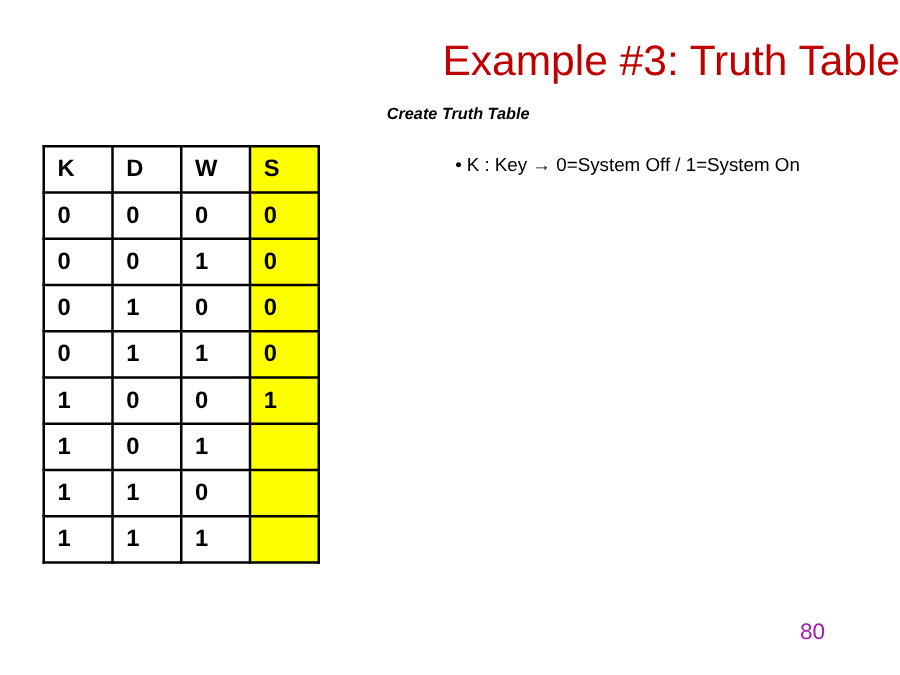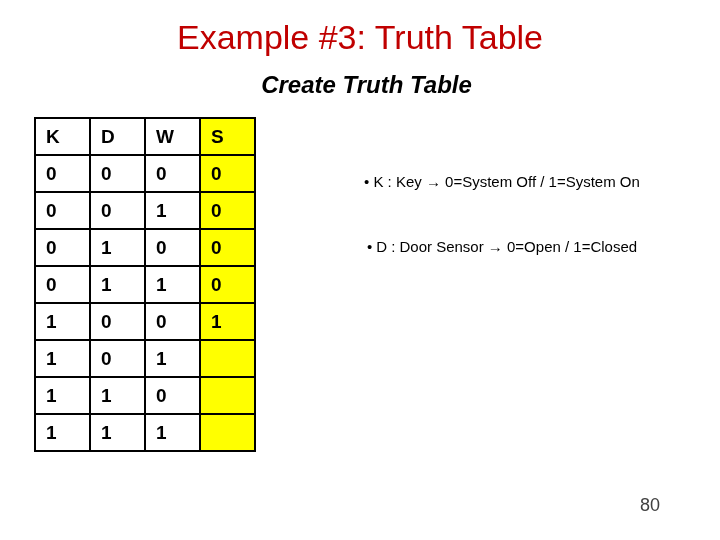--- a/index.html
+++ b/index.html
@@ -5,32 +5,32 @@
   body {
     margin: 0;
     padding: 0;
     width: 720px;
     height: 540px;
     font-family: Arial, Helvetica, sans-serif;
     position: relative;
     background: #fff;
   }
   .title {
-    text-align: center;
+    text-align: right;
     color: #c00000;
     font-size: 34px;
     font-weight: 400;
-    margin-top: 18px;
+    margin-top: 30px;
     margin-bottom: 14px;
   }
   .subtitle {
     text-align: center;
     font-style: italic;
     font-weight: bold;
-    font-size: 24px;
+    font-size: 13px;
     color: #000;
     margin-bottom: 18px;
     padding-left: 13px;
   }
   .content {
     display: flex;
     flex-direction: row;
     padding-left: 34px;
     align-items: flex-start;
   }
@@ -58,32 +58,31 @@
     flex: 1;
     padding-left: 28px;
     padding-top: 8px;
     font-size: 15px;
     color: #000;
     text-align: center;
   }
   .legend-item {
     margin-bottom: 24px;
     white-space: nowrap;
-    margin-top: 48px;
   }
   .bullet {
     display: inline-block;
     margin-right: 4px;
   }
   .page-num {
     position: absolute;
     bottom: 24px;
     right: 60px;
     font-size: 18px;
-    color: #404040;
+    color: #a21caf;
   }
 </style>
 </head>
 <body>
 
 <div class="title">Example #3: Truth Table</div>
 <div class="subtitle">Create Truth Table</div>
 
 <div class="content">
   <table>
@@ -140,17 +139,16 @@
       <td>1</td>
       <td>1</td>
       <td>1</td>
       <td class="s-cell"></td>
     </tr>
   </tbody>
     </table>
 
   <div class="legend">
     <div class="legend-item"><span class="bullet">•</span><span>K : Key → 0=System Off / 1=System On</span></div>
-    <div class="legend-item"><span class="bullet">•</span><span>D : Door Sensor → 0=Open / 1=Closed</span></div>
   </div>
 </div>
 
 <div class="page-num">80</div>
 
 </body></html>

